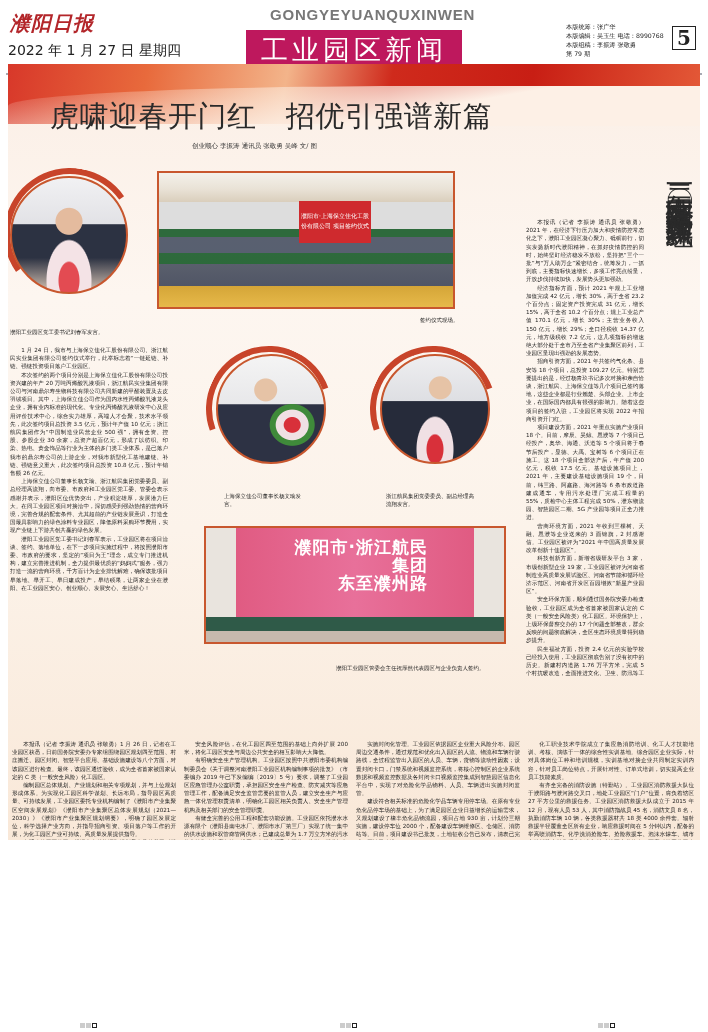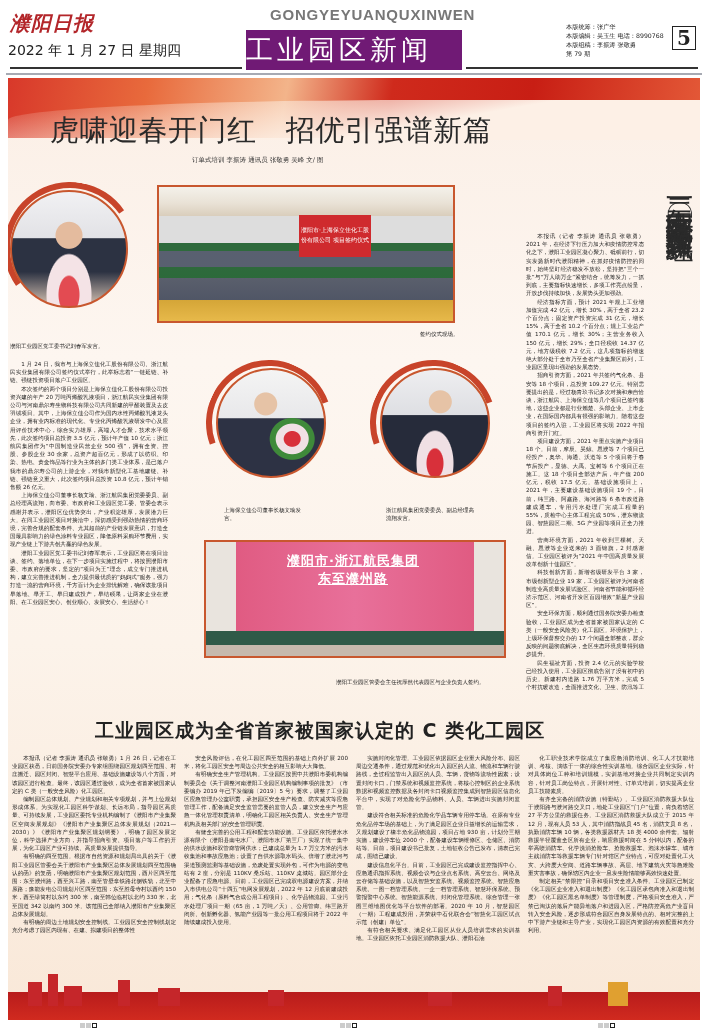--- a/index.html
+++ b/index.html
@@ -4,29 +4,29 @@
 <style>
   * { box-sizing: border-box; margin: 0; padding: 0; }
   html, body { width: 708px; height: 1032px; background: #fff; overflow: hidden; }
   body { font-family: "DejaVu Sans", sans-serif; color: #222; position: relative; }
 
   
   .masthead { position: absolute; left: 0; top: 0; width: 672px; height: 80px; }
   .logo { position: absolute; left: 10px; top: 10px; font-family: "DejaVu Serif", serif; font-size: 20px; font-style: italic; color: #b3262a; letter-spacing: 1px; font-weight: bold; }
   .dateline { position: absolute; left: 8px; top: 42px; font-size: 14px; color: #222; }
   .pinyin { position: absolute; left: 270px; top: 6px; font-family: Liberation Sans, sans-serif; font-weight: bold; font-size: 15px; color: #777; letter-spacing: 0.8px; }
-  .section-title { position: absolute; left: 246px; top: 30px; width: 216px; height: 40px; background: #701a75; color: #fff; font-size: 27px; text-align: left; line-height: 40px; letter-spacing: 4px; }
+  .section-title { position: absolute; left: 246px; top: 30px; width: 216px; height: 40px; background: #be185d; color: #fff; font-size: 27px; text-align: center; line-height: 40px; letter-spacing: 4px; }
   .rule-l { position: absolute; left: 10px; top: 67px; width: 232px; height: 1.5px; background: #333; }
   .rule-r { position: absolute; left: 466px; top: 67px; width: 232px; height: 1.5px; background: #333; }
   .rule-full { position: absolute; left: 6px; top: 73px; width: 696px; height: 2px; background: #a7aab3; }
   .credits { position: absolute; left: 566px; top: 22px; font-size: 6.2px; line-height: 9px; color: #222; }
   .page-num { position: absolute; left: 672px; top: 26px; width: 24px; height: 24px; border: 1.5px solid #222; font-family: "DejaVu Serif", serif; font-weight: bold; font-size: 20px; text-align: center; line-height: 22px; }
 
   
-  .frame { position: absolute; left: 8px; top: 78px; width: 692px; height: 942px; background: linear-gradient(180deg, #fbefe6 0%, #fdf6f0 30%, #fcf3ea 60%, #f9e8d8 100%); overflow: hidden; }
+  .frame { position: absolute; left: 8px; top: 64px; width: 692px; height: 776px; background: linear-gradient(180deg, #fbefe6 0%, #fdf6f0 30%, #fcf3ea 60%, #f9e8d8 100%); overflow: hidden; }
   .wave { position: absolute; left: 0; top: 0; width: 692px; height: 60px; background: linear-gradient(100deg, #d8382a 0%, #e86a3c 20%, #f3b48a 40%, #cf2a1c 55%, #c81e14 75%, #e45a38 100%); }
   .wave::after { content: ""; position: absolute; left: 0; top: 22px; width: 692px; height: 40px; background: linear-gradient(170deg, rgba(255,255,255,0) 0%, #fdf0e6 60%); border-top-left-radius: 60% 50%; }
 
   .headline1 { position: absolute; left: 42px; top: 33px; font-size: 29px; color: #2a2a2a; letter-spacing: 0.5px; white-space: pre; }
   .byline1 { position: absolute; left: 184px; top: 78px; font-size: 6.5px; color: #333; }
 
   
   .photo { position: absolute; overflow: hidden; }
   .photo-rect { border: 2.5px solid #c8572e; }
   .photo-circle { border-radius: 50%; border: 2.5px solid #c8572e; }
@@ -46,21 +46,21 @@
       radial-gradient(circle at 45% 32%, #e6c3a6 0 11px, transparent 12px),
       radial-gradient(ellipse at 70% 65%, #d8303a 0 8px, #f0e0e4 9px 16px, #3f8a3a 17px 22px, transparent 23px),
       linear-gradient(180deg, #f4f4f4 0%, #e8e8ea 45%, #2d3244 46%, #2d3244 100%); }
   .ph-speaker3 { left: 372px; top: 290px; width: 110px; height: 110px; background:
       radial-gradient(circle at 55% 30%, #e6c3a6 0 11px, transparent 12px),
       radial-gradient(ellipse at 50% 88%, #d8303a 0 8px, #f0e0e4 9px 18px, transparent 19px),
       linear-gradient(180deg, #eeeef0 0%, #dedfe3 42%, #262b3a 43%, #262b3a 100%); }
   .ph-signing { left: 196px; top: 550px; width: 302px; height: 118px; background:
       linear-gradient(180deg, transparent 0%, transparent 78%, #2f5a48 78%, #2f5a48 90%, #c6b9ad 90%),
       linear-gradient(90deg, #e9e4de 0%, #e9e4de 10%, #e05b82 10%, #e8709a 50%, #e05b82 90%, #e9e4de 90%); }
-  .ph-signing-banner { position: absolute; left: 72px; top: 10px; width: 150px; color: #fff; font-weight: bold; font-size: 13px; text-align: center; line-height: 18px; letter-spacing: 1px; text-decoration: underline; }
+  .ph-signing-banner { position: absolute; left: 72px; top: 10px; width: 150px; color: #fff; font-weight: bold; font-size: 17px; text-align: right; line-height: 18px; letter-spacing: 1px; }
 
   
   .textblock { position: absolute; font-size: 5.6px; line-height: 8.2px; color: #222; text-align: justify; overflow: hidden; }
   .textblock p { text-indent: 2em; }
 
   .vhead { position: absolute; left: 656px; top: 100px; width: 30px; font-size: 28px; line-height: 30.5px; color: #2a2a2a; writing-mode: vertical-rl; letter-spacing: 2px; }
 
   .headline2 { position: absolute; left: 87px; top: 640px; font-size: 19px; font-weight: bold; color: #222; letter-spacing: 1px; }
 
   .skyline { position: absolute; left: 0; top: 896px; width: 692px; height: 46px; background:
@@ -87,21 +87,21 @@
     <div>本版组稿：李振涛  张敬勇</div>
     <div>第 79 期</div>
   </div>
   <div class="page-num">5</div>
 </div>
 
 <div class="frame">
   <div class="wave"></div>
 
   <div class="headline1">虎啸迎春开门红   招优引强谱新篇</div>
-  <div class="byline1">订单式培训 李振涛  通讯员 张敬勇  吴峰  文/ 图</div>
+  <div class="byline1">创业顺心 李振涛  通讯员 张敬勇  吴峰  文/ 图</div>
 
   <div class="ring" style="left:-4px; top:104px; width:132px; height:132px; transform:rotate(10deg);"></div>
   <div class="photo photo-circle ph-speaker1"></div>
   <div class="caption" style="left:2px; top:264px; width:140px;">濮阳工业园区党工委书记刘春军发言。</div>
 
   <div class="photo photo-rect ph-hall">
     <div class="ph-hall-banner">濮阳市·上海保立佳化工股份有限公司  项目签约仪式</div>
   </div>
   <div class="caption" style="left:412px; top:252px;">签约仪式现场。</div>
 
@@ -133,21 +133,20 @@
     <p>经济指标方面，预计 2021 年规上工业增加值完成 42 亿元，增长 30%，高于全省 23.2 个百分点；固定资产投资完成 31 亿元，增长 15%，高于全省 10.2 个百分点；规上工业总产值 170.1 亿元，增长 30%；主营业务收入 150 亿元，增长 29%；全口径税收 14.37 亿元，地方级税收 7.2 亿元，这几项指标的增速绝大部分处于全市乃至全省产业集聚区前列，工业园区呈现出强劲的发展态势。</p>
     <p>招商引资方面，2021 年共签约气化条、县安等 18 个项目，总投资 109.27 亿元。特别需要提出的是，经过杨青玖书记多次对接和亲自恰谈，浙江航民、上海保立佳等几个项目已签约落地，这些企业都是行业翘楚、头部企业、上市企业，在国际国内都具有很强的影响力。随着这些项目的签约入驻，工业园区将实现 2022 年招商引资开门红。</p>
     <p>项目建设方面，2021 年重点实施产业项目 18 个。目前，摩辰、昊鲸、恩濮等 7 个项目已经投产，奥华、海通、沃道等 5 个项目将于春节后投产，显德、大禹、宝树等 6 个项目正在施工。这 18 个项目全部达产后，年产值 200 亿元，税收 17.5 亿元。基础设施项目上，2021 年，主要建设基础设施项目 19 个，目前，纬三路、阿鑫路、海河路等 6 条市政道路建成通车，专用污水处理厂完成工程量的 55%，质检中心主体工程完成 50%，濮东物流园、智慧园区二期、5G 产业园等项目正全力推进。</p>
     <p>营商环境方面，2021 年收到三棵树、天融、恩濮等企业送来的 3 面锦旗，2 封感谢信。工业园区被评为“2021 年中国高质量发展改革创新十佳园区”。</p>
     <p>科技创新方面，新增省级研发平台 3 家，市级创新型企业 19 家，工业园区被评为河南省制造业高质量发展试验区、河南省节能和循环经济示范区、河南省开发区百园增效“新星产业园区”。</p>
     <p>安全环保方面，顺利通过国务院安委办检查验收，工业园区成为全省首家被国家认定的 C 类（一般安全风险类）化工园区。环境保护上，上级环保督察交办的 17 个问题全部整改，群众反映的问题彻底解决，全区生态环境质量得到稳步提升。</p>
     <p>民生福祉方面，投资 2.4 亿元的实验学校已经投入使用，工业园区彻底告别了没有初中的历史。新建村内道路 1.76 万平方米，完成 5 个村抗暖改造，全面推进文化、卫生、防汛等工作，让人民群众享受到与产业发展相匹配的获得感和幸福感。</p>
   </div>
   <div class="vhead">二〇二一年工业园区经济逆势上扬一路飘红</div>
 
-  <div class="headline2">工业园区成为全省首家被国家认定的 C 类化工园区</div>
 
   <div class="textblock" style="left:4px; top:676px; width:164px; height:226px;">
     <p>本报讯（记者 李振涛 通讯员 张敬勇）1 月 26 日，记者在工业园区获悉，日前国务院安委办专家组围绕园区规划四至范围、村庄搬迁、园区封闭、智慧平台应用、基础设施建设等八个方面，对该园区进行检查。最终，该园区通过验收，成为全省首家被国家认定的 C 类（一般安全风险）化工园区。</p>
     <p>编制园区总体规划、产业规划和相关专项规划，并与上位规划形成体系。为实现化工园区科学谋划、长远布局，指导园区高质量、可持续发展，工业园区委托专业机构编制了《濮阳市产业集聚区空间发展规划》《濮阳市产业集聚区总体发展规划（2021—2030）》《濮阳市产业集聚区规划纲要》，明确了园区发展定位，科学选择产业方向，并指导招商引资、项目落户等工作的开展，为化工园区产业可持续、高质量发展提供指导。</p>
     <p>有明确的四至范围。根据市自然资源和规划局出具的关于《濮阳工业园区管委会关于濮阳市产业集聚区总体发展规划四至范围确认的函》的复函，明确濮阳市产业集聚区规划范围，西片区四至范围：东至濮州路，西至兴工路，南至管壁拿铁路北侧铁轨，北至中原路；豫能发电公司规划片区四至范围：东至胜母寺村以西约 150 米，西至绿筒村以东约 300 米，南至韩位临村以北约 330 米，北至国道 342 以南约 300 米。该范围已全部纳入濮阳市产业集聚区总体发展规划。</p>
     <p>有明确的周边土地规划安全控制线。工业园区安全控制线划定充分考虑了园区内现有、在建、拟建项目的整体性</p>
   </div>
   <div class="textblock" style="left:176px; top:676px; width:164px; height:226px;">
     <p>安全风险评估，在化工园区四至范围的基础上向外扩展 200 米，将化工园区安全与周边公共安全的相互影响大大降低。</p>
     <p>有明确安全生产管理机构。工业园区按照中共濮阳市委机构编制委员会《关于调整河南濮阳工业园区机构编制事项的批复》（市委编办 2019 年已下发编编〔2019〕5 号）要求，调整了工业园区应急管理办公室职责，承担园区安全生产检查、防灾减灾等应急管理工作，配备满足安全监管需要的监管人员，建立安全生产与应急一体化管理权责清单，明确化工园区相关负责人、安全生产管理机构及相关部门的安全管理职责。</p>

